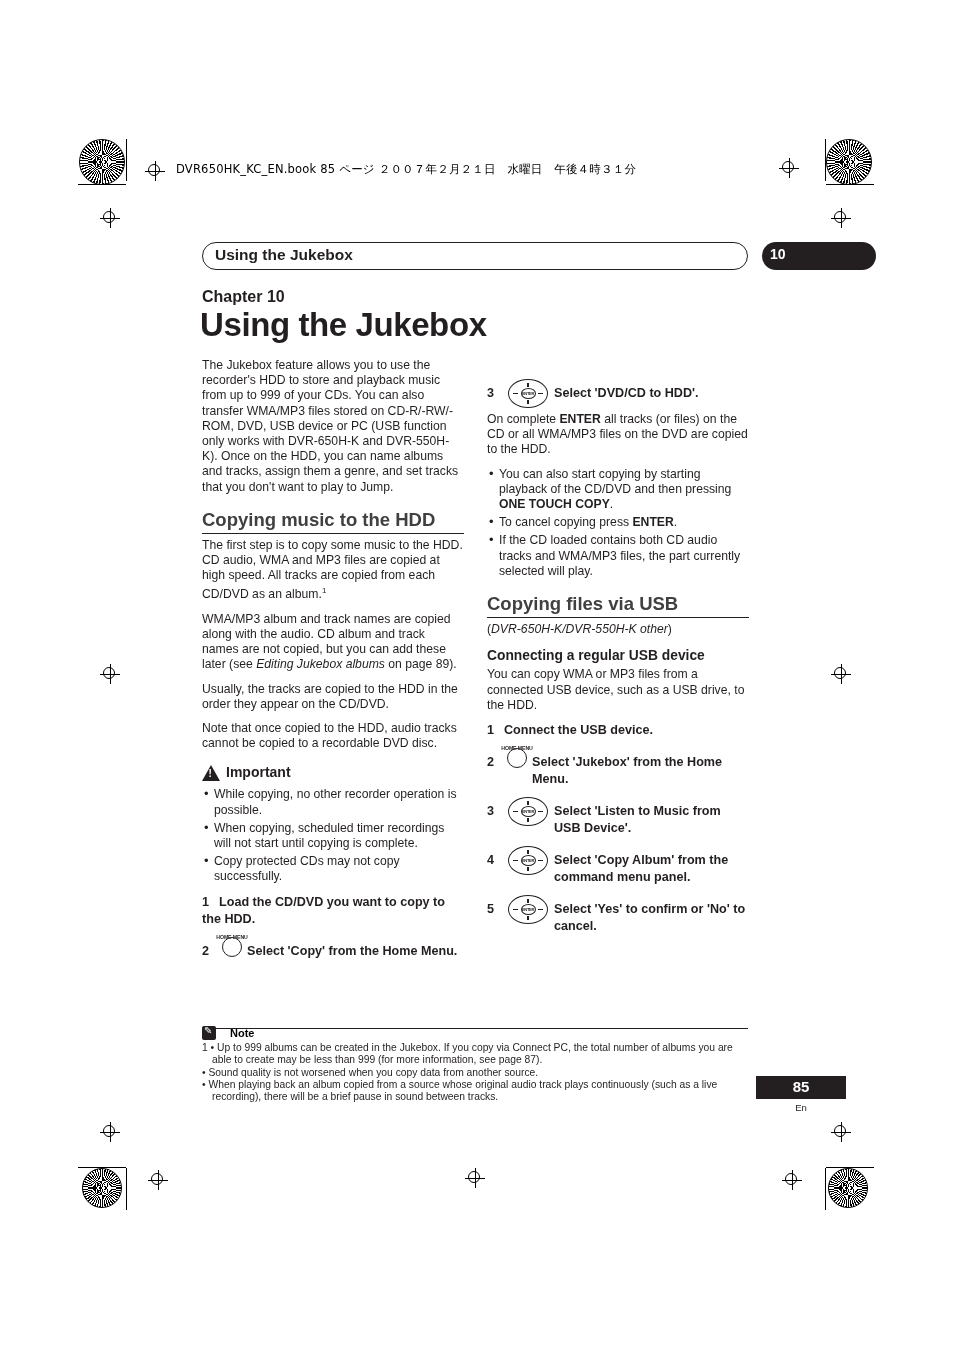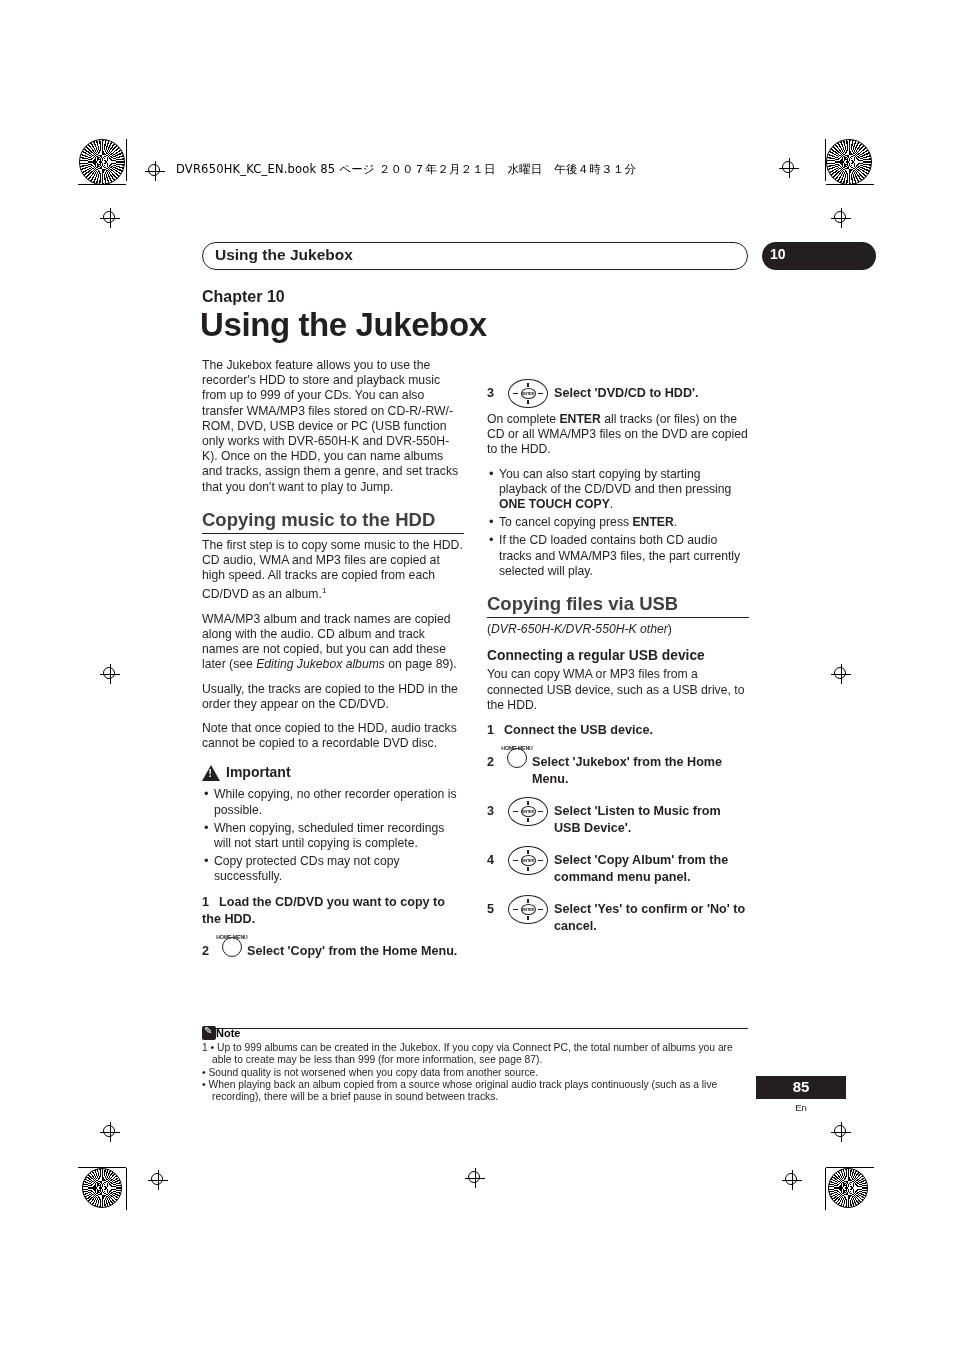--- a/index.html
+++ b/index.html
@@ -277,21 +277,21 @@
     width: 546px;
     height: 1px;
     background: #231f20;
   }
   .note-head {
     position: absolute;
     left: 202px;
     top: 1026px;
     display: flex;
     align-items: center;
-    gap: 0;
+    gap: 14px;
   }
   .note-icon {
     width: 14px; height: 14px;
     background: #231f20;
     border-radius: 2px;
     position: relative;
   }
   .note-icon::after {
     content: "\270E";
     position: absolute;

